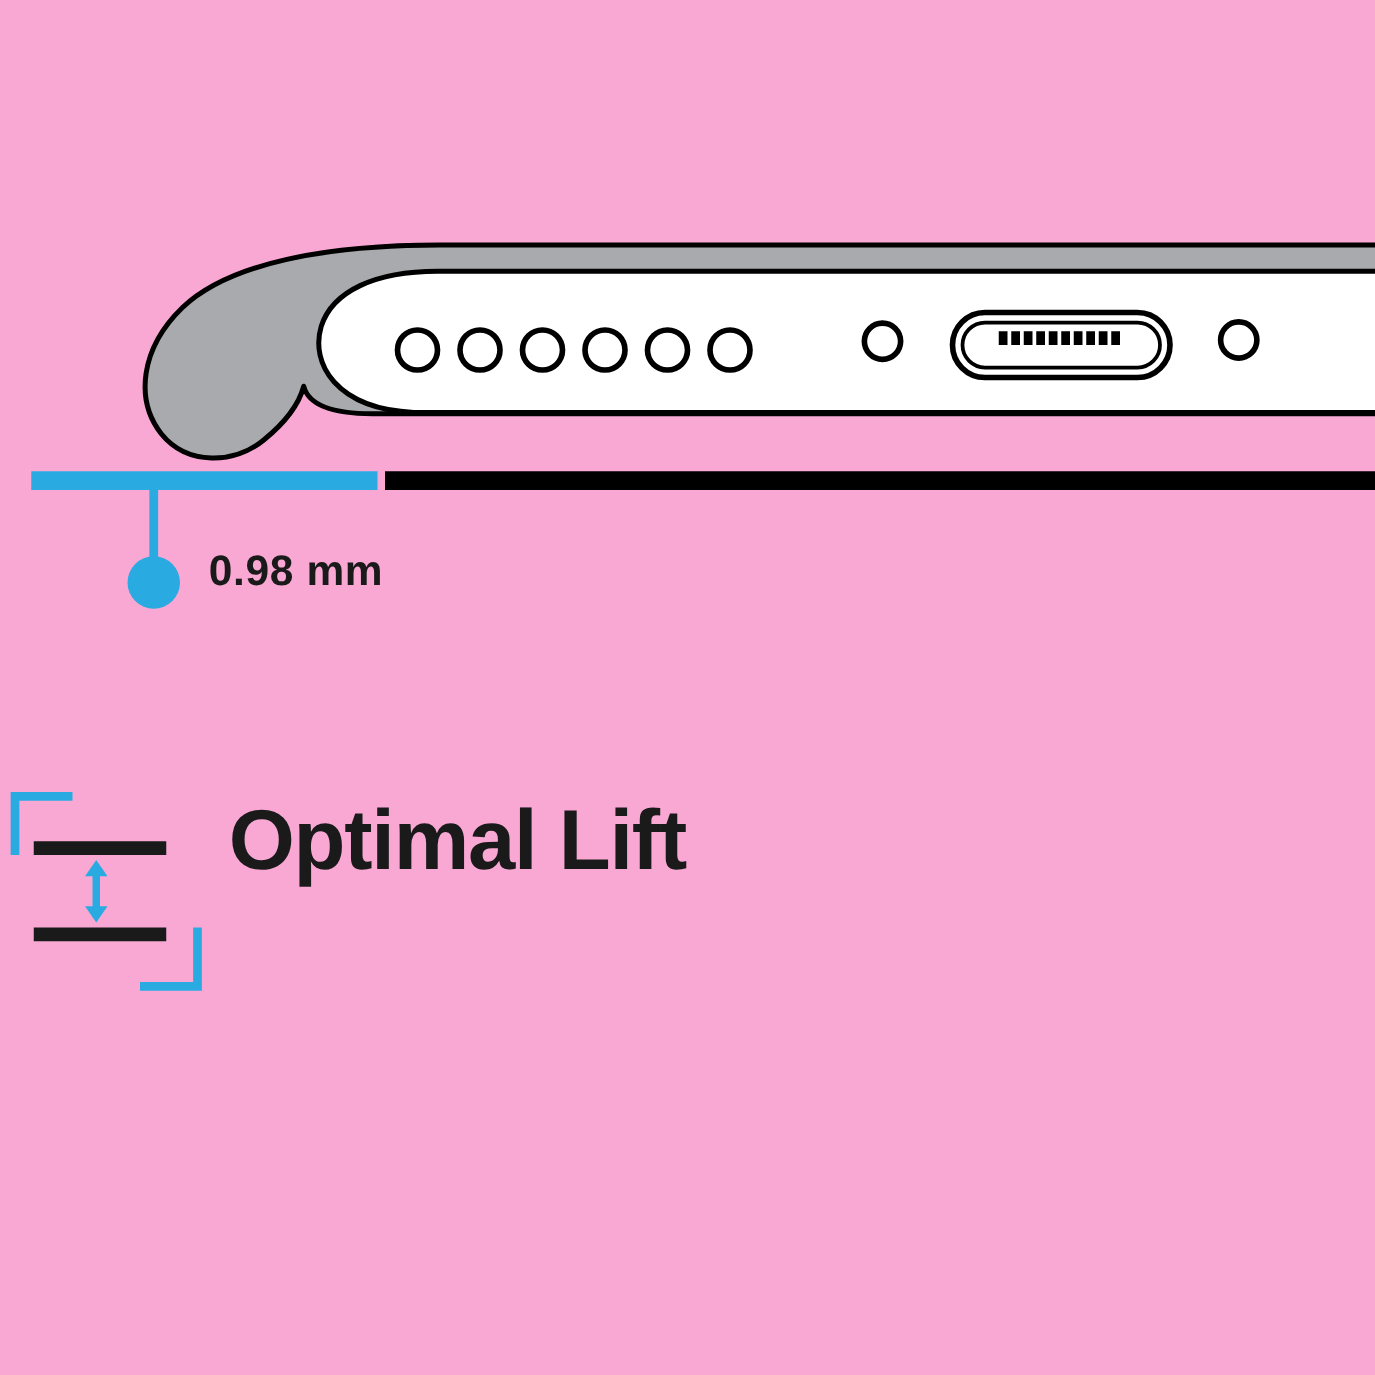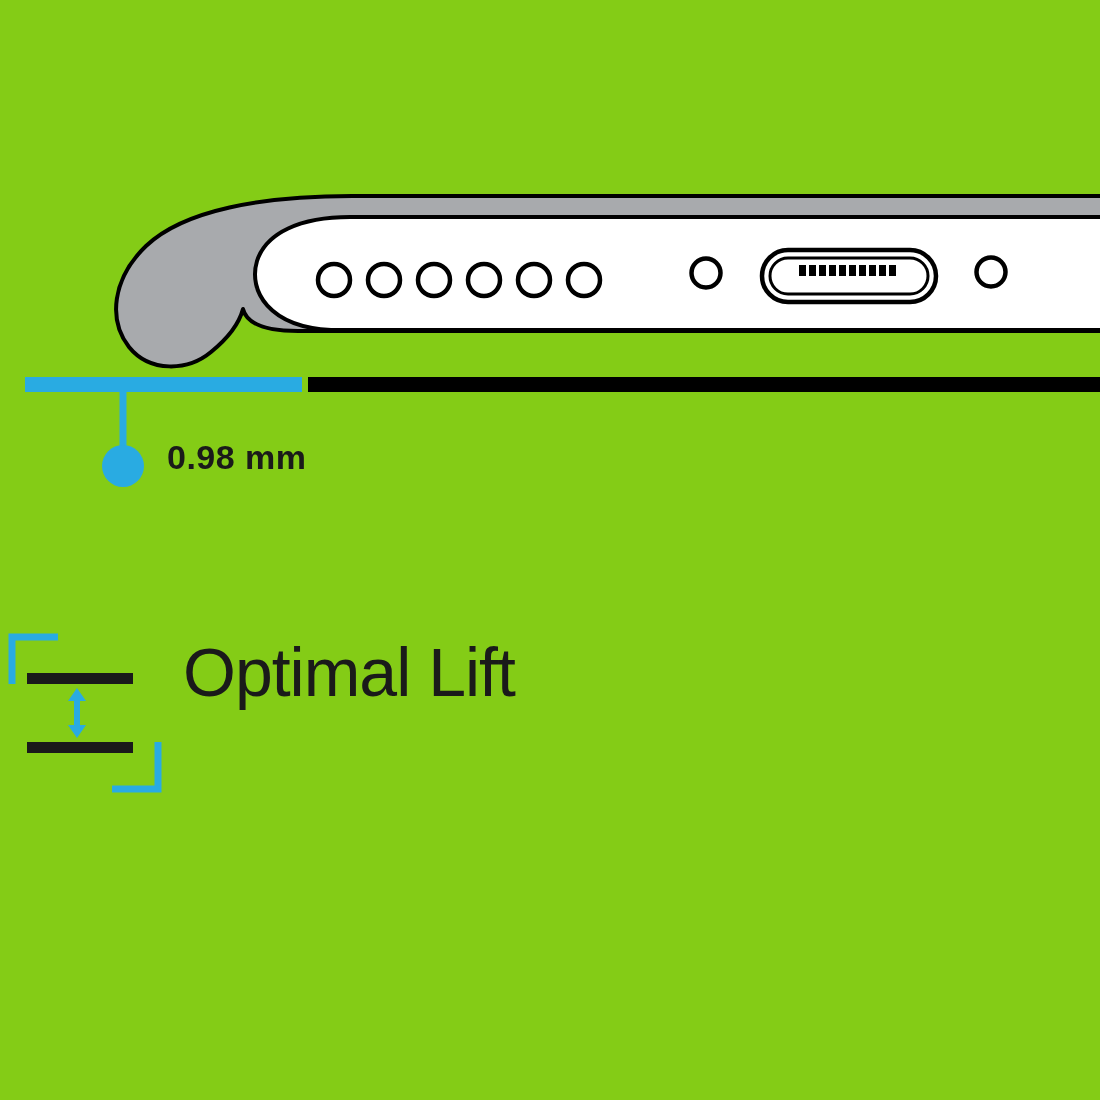--- a/index.html
+++ b/index.html
@@ -5,21 +5,21 @@
   :root{
     --cyan:#29ABE2;
     --ink:#1A1A1A;
     --gray:#A8AAAD;
     --outline:#000000;
   }
   html,body{margin:0;padding:0;background:#fff;}
   .canvas{
     position:relative;
     width:1100px;height:1100px;
-    background:#84cc16;
+    background:#f9a8d4;
     overflow:hidden;
     font-family:"Liberation Sans",sans-serif;
   }
   .art{position:absolute;left:0;top:0;}
 
   
   .case{fill:var(--gray);stroke:var(--outline);stroke-width:4;stroke-linejoin:round;}
   .phone{fill:#ffffff;stroke:var(--outline);stroke-width:4;stroke-linejoin:round;}
   .holes circle{fill:#ffffff;stroke:var(--outline);stroke-width:4.5;}
   .screw{fill:#ffffff;stroke:var(--outline);stroke-width:4.5;}
@@ -40,21 +40,21 @@
   .arrow-head{fill:var(--cyan);}
 
   
   .measure-label{
     position:absolute;left:167px;top:438px;
     font-weight:bold;font-size:34px;color:var(--ink);letter-spacing:.5px;
     white-space:nowrap;
   }
   .feature-title{
     position:absolute;left:183px;top:638px;
-    font-weight:normal;font-size:68px;color:var(--ink);letter-spacing:-1px;
+    font-weight:bold;font-size:68px;color:var(--ink);letter-spacing:-1px;
     white-space:nowrap;line-height:1;
   }
   .feature-subtitle{
     position:absolute;left:185px;top:730px;
     font-weight:600;font-size:41px;color:var(--ink);
     white-space:nowrap;line-height:1;
   }
 </style>
 </head>
 <body>

